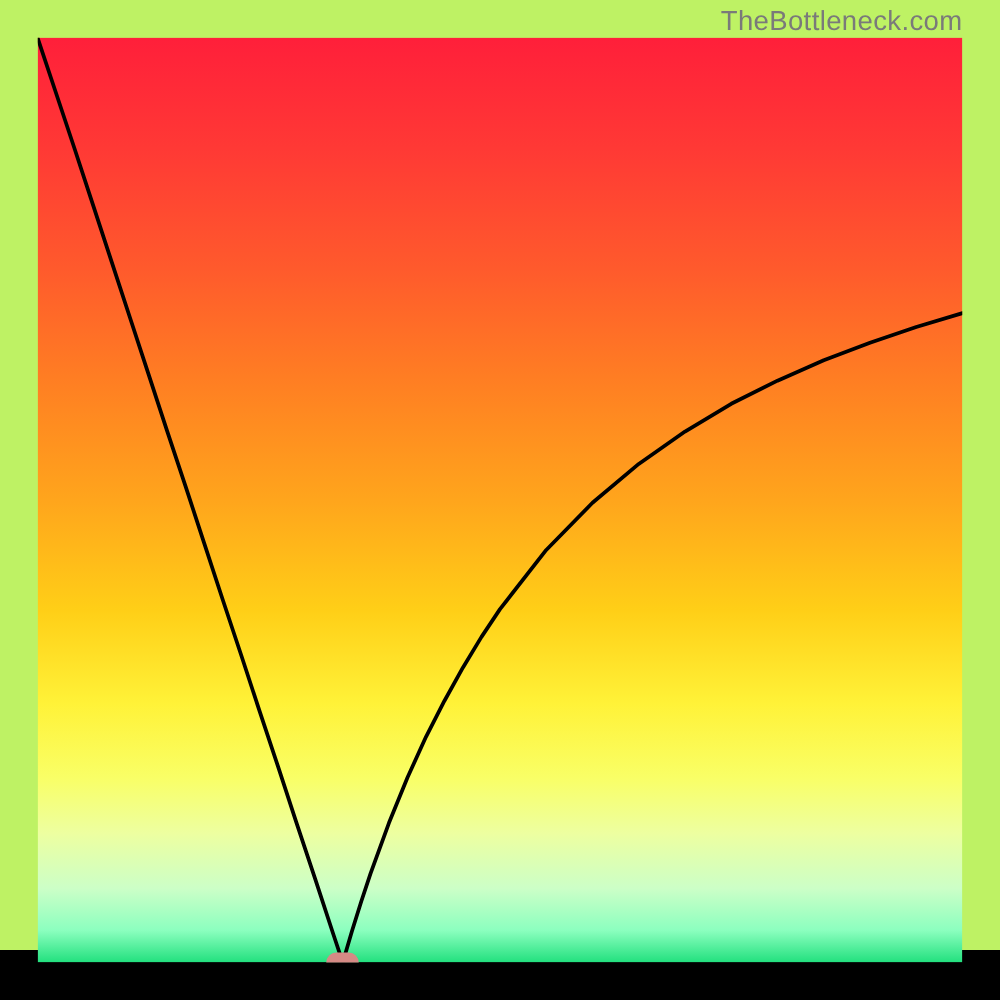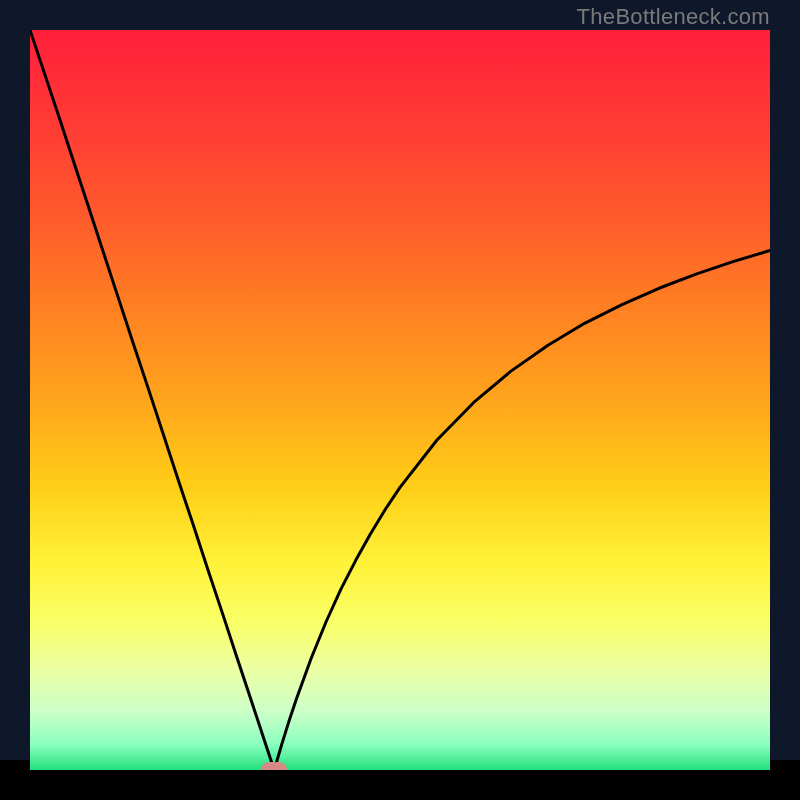--- a/index.html
+++ b/index.html
@@ -10,21 +10,21 @@
     background: #000;
     font-family: Arial, Helvetica, sans-serif;
     overflow: hidden;
   }
   .frame {
     position: absolute;
     top: 0;
     left: 0;
     width: 800px;
     height: 760px;
-    background: #0f172a;
+    background: #bef264;
   }
   .plot-area {
     position: absolute;
     top: 30px;
     left: 30px;
     width: 740px;
     height: 740px;
     overflow: hidden;
   }
   .gradient-bg {

